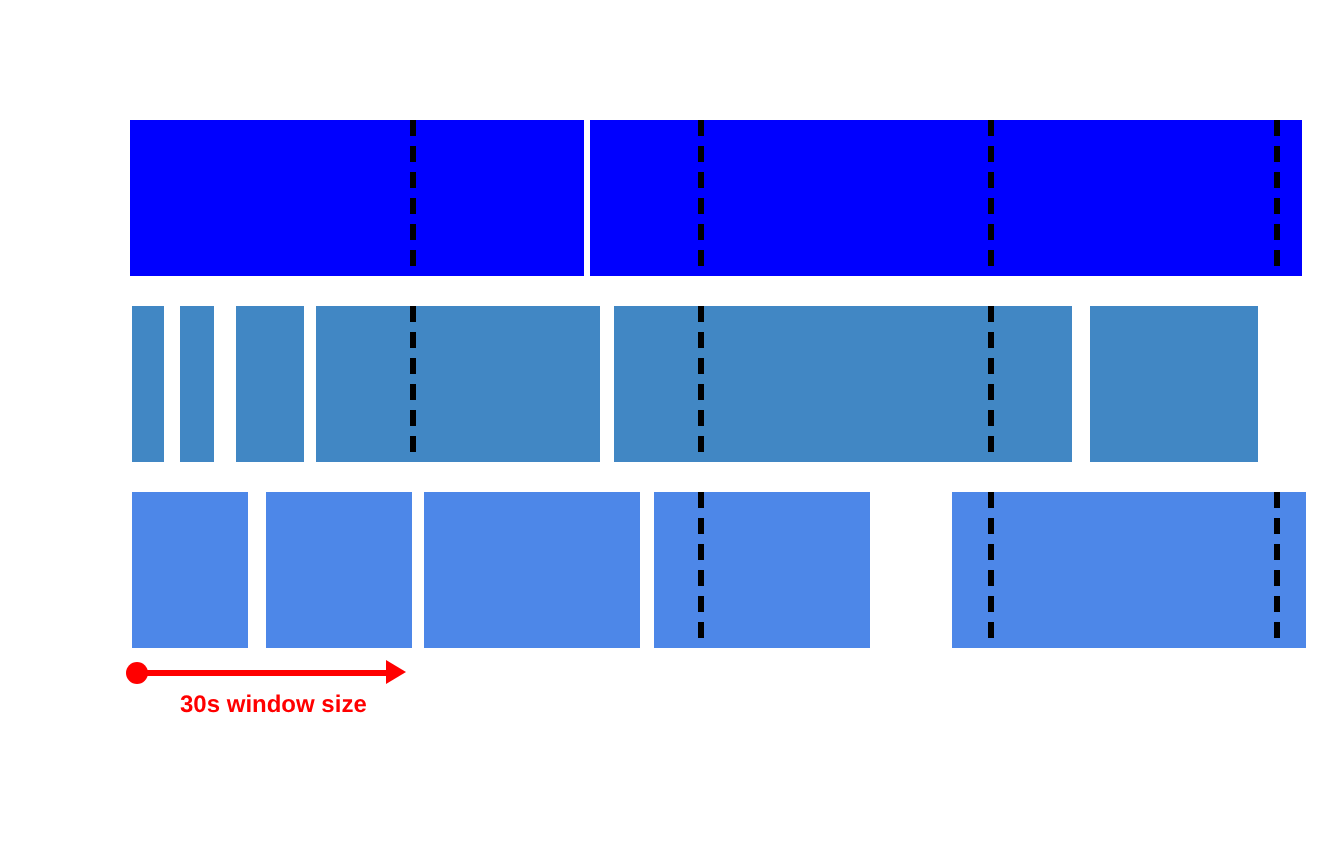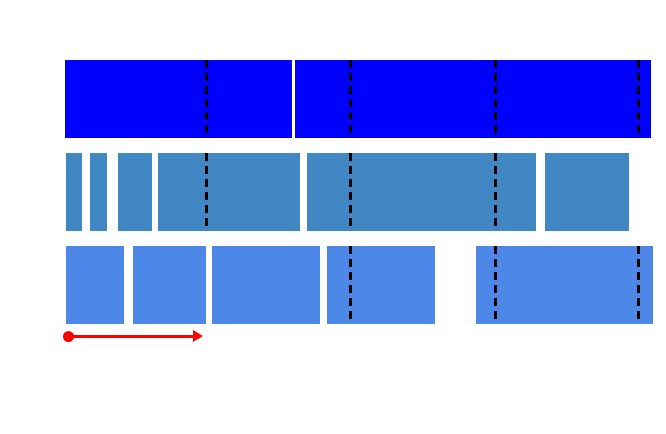--- a/index.html
+++ b/index.html
@@ -36,20 +36,21 @@
     white-space:nowrap;
   }
 </style>
 </head>
 <body>
 
 <div class="canvas" style="background: rgb(255, 255, 255);">
   <div class="arrow-line" style="left: 68px; top: 335px; width: 127px; background: rgb(255, 0, 0);"></div>
   <div class="arrow-dot" style="left: 63px; top: 331px; background: rgb(255, 0, 0);"></div>
   <div class="arrow-head" style="left: 193px; top: 330px; border-left: 10px solid rgb(255, 0, 0);"></div>
+  <div class="arrow-label" style="left: 90px; top: 346px; color: rgb(255, 0, 0);">30s window size</div>
 <div class="track" style="top: 60px; height: 78px;">
       <div class="bar" style="left: 65px; width: 227px; background: rgb(0, 0, 255);"></div>
       <div class="bar" style="left: 295px; width: 356px; background: rgb(0, 0, 255);"></div>
       <div class="dash" style="left: 205px;"></div>
       <div class="dash" style="left: 349px;"></div>
       <div class="dash" style="left: 494px;"></div>
       <div class="dash" style="left: 637px;"></div>
     </div>
     <div class="track" style="top: 153px; height: 78px;">
       <div class="bar" style="left: 66px; width: 16px; background: rgb(65, 135, 196);"></div>

